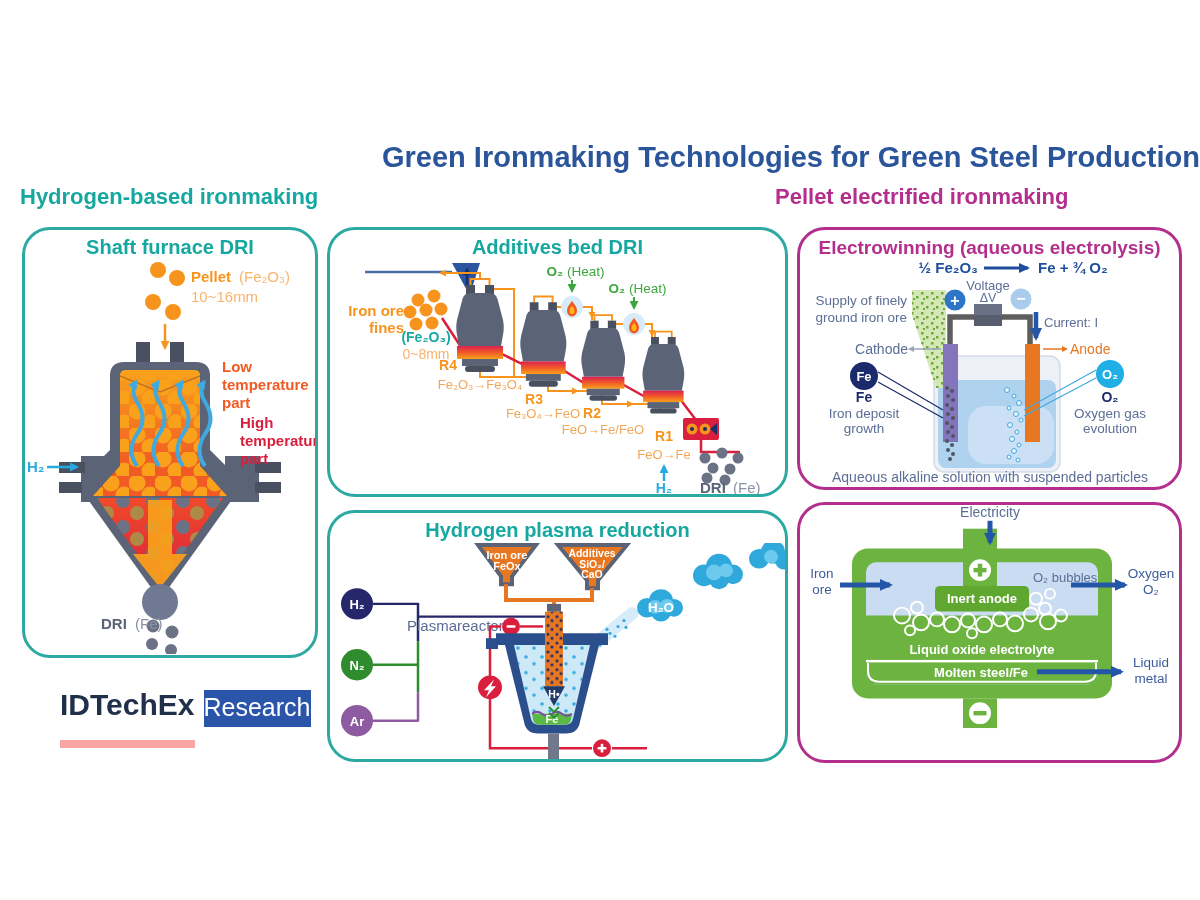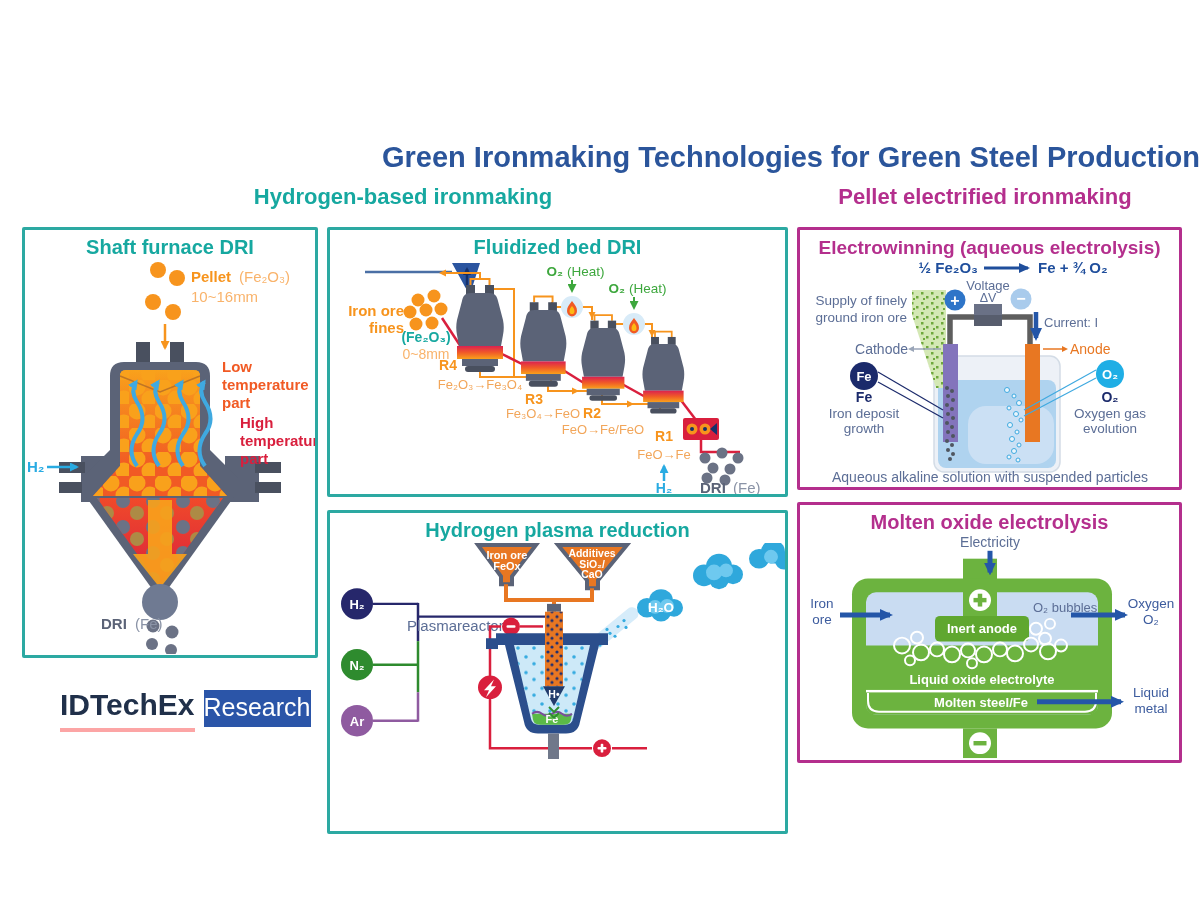--- a/index.html
+++ b/index.html
@@ -1,30 +1,30 @@
 <!DOCTYPE html>
 <html><head>
 <meta charset="utf-8">
 <style>
   html,body{margin:0;padding:0;background:#fff;}
   body{width:1200px;height:900px;position:relative;font-family:"Liberation Sans",sans-serif;overflow:hidden;}
   .main-title{position:absolute;top:141px;left:0;width:1200px;text-align:right;font-size:29px;font-weight:bold;color:#2B559B;}
-  .col-head{position:absolute;top:184px;font-size:22px;font-weight:bold;text-align:center;}
+  .col-head{position:absolute;top:184px;font-size:22px;font-weight:bold;}
   .col-head.teal{left:20px;width:766px;color:#16A8A0;}
   .col-head.magenta{left:775px;width:420px;color:#B42F8D;}
-  .panel{position:absolute;border:3px solid;border-radius:2px;background:#fff;box-sizing:border-box;}
+  .panel{position:absolute;border:3px solid;border-radius:28px;background:#fff;box-sizing:border-box;}
   .panel.teal{border-color:#2CA9A2;}
   .panel.magenta{border-color:#B42F8D;}
   .panel h2{margin:5px 4px 0;height:25px;line-height:25px;text-align:center;font-size:20px;font-weight:bold;}
   .panel.teal h2{color:#16A8A0;}
   .panel.magenta h2{color:#B42F8D;}
   .panel svg{display:block;}
   svg{font-family:"Liberation Sans",sans-serif;}
   .logo{position:absolute;left:60px;top:690px;display:flex;align-items:flex-start;gap:9px;}
-  .logo-brand{font-size:30px;font-weight:bold;color:#20304A;border-bottom:4px solid #fca5a5;padding-bottom:8px;line-height:1;}
+  .logo-brand{font-size:30px;font-weight:bold;color:#20304A;border-bottom:8px solid #fca5a5;padding-bottom:20px;line-height:1;}
   .logo-box{background:#2B55A8;color:#fff;font-size:25px;padding:5px 0 7px;line-height:1;}
 </style>
 </head>
 <body>
 
 <div class="main-title">Green Ironmaking Technologies for Green Steel Production</div>
 <div class="col-head teal">Hydrogen-based ironmaking</div>
 <div class="col-head magenta">Pellet electrified ironmaking</div>
 
 <section class="panel teal" style="left:22px;top:227px;width:296px;height:431px;">
@@ -112,21 +112,21 @@
       <text x="215" y="168">High</text>
         <text x="215" y="186">temperature</text>
         <text x="215" y="204">part</text>
     </g>
     <text x="2" y="212" font-size="15" font-weight="bold" fill="#29ABE2">H₂</text>
     <line x1="22" y1="207" x2="52" y2="207" stroke="#29ABE2" stroke-width="2.5" marker-end="url(#mC)"></line>
   </svg>
 </section>
 
 <section class="panel teal" style="left:327px;top:227px;width:461px;height:270px;">
-  <h2>Fluidized bed DRI</h2>
+  <h2>Additives bed DRI</h2>
   <svg width="455" height="234" viewBox="0 0 455 234" preserveAspectRatio="none">
     <defs>
       <linearGradient id="fband" x1="0" y1="0" x2="0" y2="1">
           <stop offset="0" stop-color="#DB2150"></stop>
           <stop offset="0.5" stop-color="#F05A28"></stop>
           <stop offset="1" stop-color="#F9A11B"></stop>
         </linearGradient>
       <marker id="fg" markerUnits="userSpaceOnUse" markerWidth="9" markerHeight="9" refX="7" refY="4.5" orient="auto">
           <path d="M0,0 L9,4.5 L0,9 Z" fill="#3DA73D"></path>
         </marker>
@@ -234,21 +234,21 @@
         <circle cx="383" cy="208" r="5.5"></circle>
         <circle cx="400" cy="209" r="5.5"></circle>
         <circle cx="377" cy="218" r="5.5"></circle>
         <circle cx="395" cy="220" r="5.5"></circle>
     </g>
     <text x="370" y="233" font-size="15" font-weight="bold" fill="#5B6377">DRI</text>
     <text x="403" y="233" font-size="15" fill="#8A93A6">(Fe)</text>
   </svg>
 </section>
 
-<section class="panel teal" style="left:327px;top:510px;width:461px;height:324px;">
+<section class="panel teal" style="left:327px;top:510px;width:461px;height:252px;">
   <h2>Hydrogen plasma reduction</h2>
   <svg width="455" height="216" viewBox="0 0 455 220" preserveAspectRatio="none">
     <defs>
       <pattern id="pd" width="16" height="16" patternUnits="userSpaceOnUse">
           <circle cx="4" cy="4" r="1.8" fill="#35ABE0"></circle>
           <circle cx="12" cy="11" r="1.8" fill="#35ABE0"></circle>
         </pattern>
       <pattern id="nd" width="9" height="9" patternUnits="userSpaceOnUse">
           <circle cx="2" cy="3" r="1.6" fill="#23306E"></circle>
           <circle cx="6" cy="7" r="1.6" fill="#23306E"></circle>
@@ -482,21 +482,20 @@
       <text x="310" y="119" font-size="13" font-weight="bold" fill="#fff" text-anchor="middle">O₂</text>
       <text x="310" y="142" font-size="14" font-weight="bold" fill="#1B2A6B" text-anchor="middle">O₂</text>
       <text x="310" y="158" font-size="13.5" fill="#5C6E96" text-anchor="middle">Oxygen gas</text>
       <text x="310" y="173" font-size="13.5" fill="#5C6E96" text-anchor="middle">evolution</text>
     </g>
     <text x="190" y="222" font-size="14" fill="#5C6E96" text-anchor="middle">Aqueous alkaline solution with suspended particles</text>
   </svg>
 </section>
 
 <section class="panel magenta" style="left:797px;top:502px;width:385px;height:261px;">
-  <h2>Molten oxide electrolysis</h2>
   <svg width="379" height="225" viewBox="0 0 379 228" preserveAspectRatio="none">
     <defs>
       <marker id="mm" markerUnits="userSpaceOnUse" markerWidth="13" markerHeight="12" refX="10" refY="6" orient="auto">
           <path d="M0,0 L13,6 L0,12 Z" fill="#2456A8"></path>
         </marker>
     </defs>
     <text x="190" y="12" font-size="14" fill="#5C6E96" text-anchor="middle">Electricity</text>
     <rect x="163" y="24" width="34" height="22" fill="#6CB33F"></rect>
     <line x1="190" y1="16" x2="190" y2="38" stroke="#2456A8" stroke-width="5" marker-end="url(#mm)"></line>
     <rect x="52" y="44" width="260" height="152" rx="16" fill="#6CB33F"></rect>

